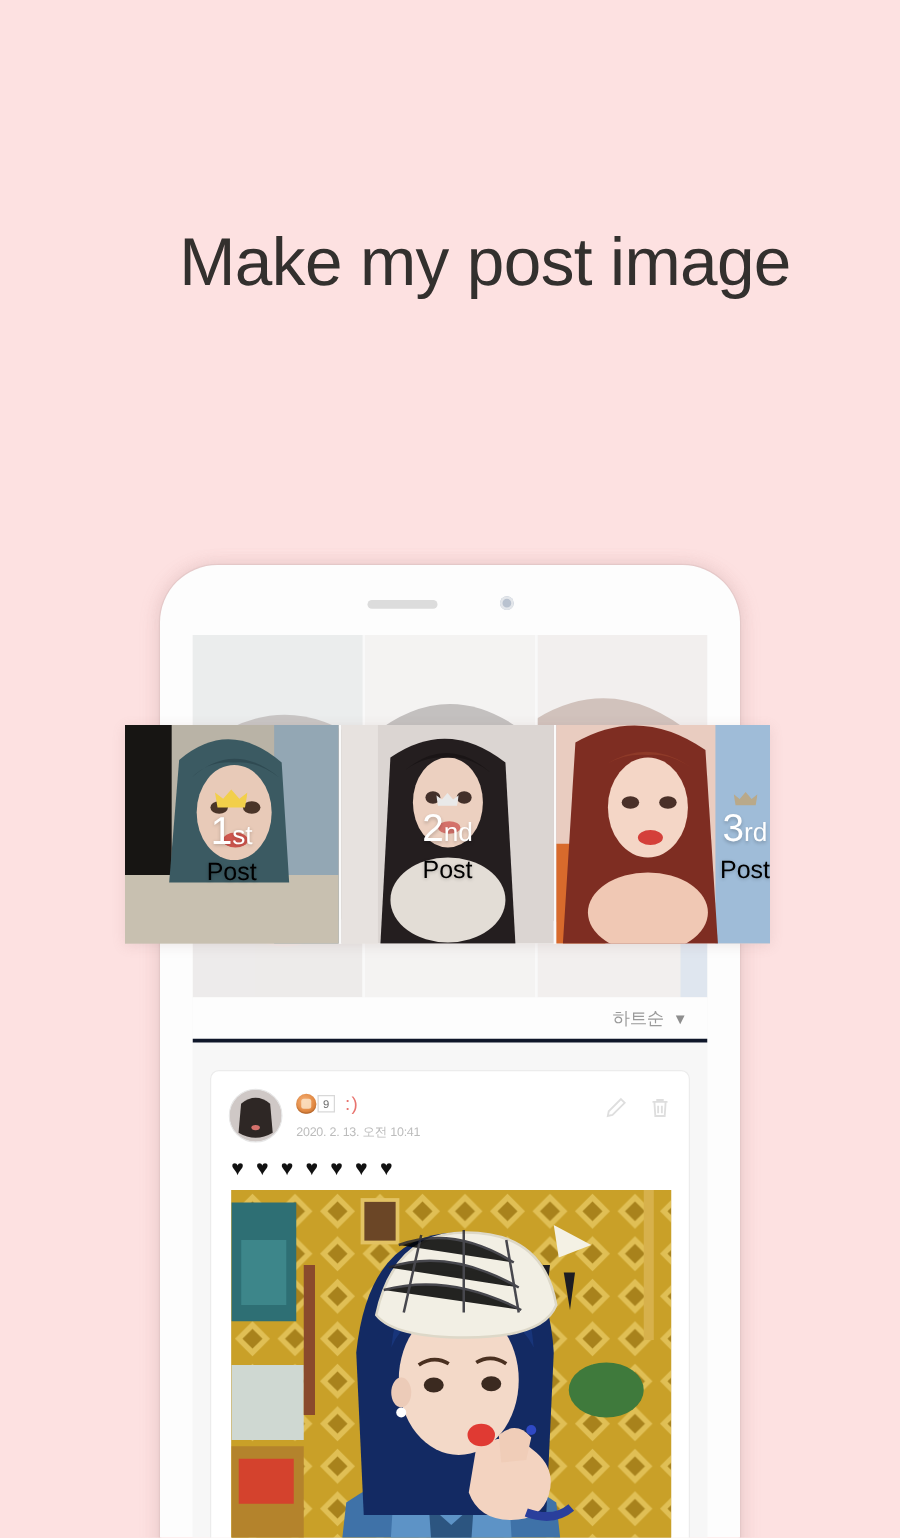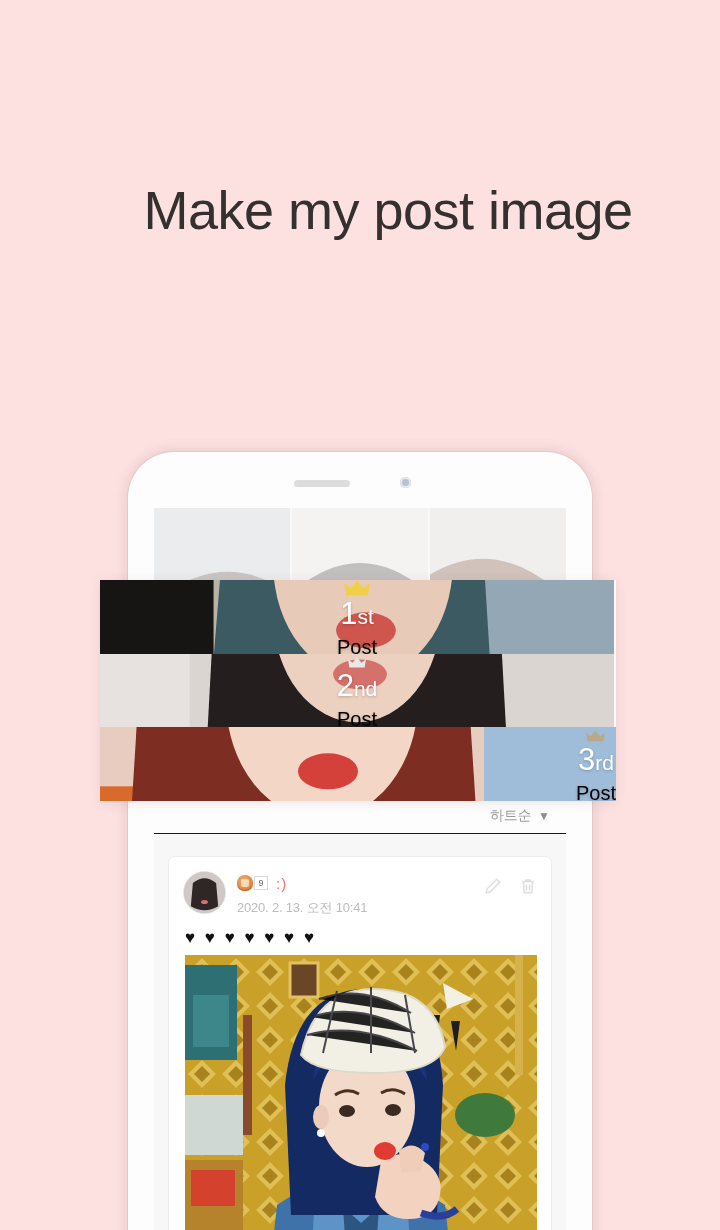--- a/index.html
+++ b/index.html
@@ -79,21 +79,21 @@
   .top-strip .cell { flex: 1; position: relative; overflow: hidden; border-right: 2px solid #fff; }
   .top-strip .cell:last-child { border-right: none; }
 
   
   .sort-bar {
     position: absolute; top: 290px; left: 0;
     width: 412px; height: 36px;
     background: #fdfdfd;
     display: flex; align-items: center; justify-content: flex-end;
     padding-right: 16px;
-    border-bottom: 1px solid #0f172a;
+    border-bottom: 3px solid #0f172a;
   }
   .sort-label { font-size: 14px; color: #9a9a9a; letter-spacing: -0.3px; }
   .sort-caret { font-size: 12px; color: #8e8e8e; margin-left: 7px; }
 
   
   .post-card {
     position: absolute; top: 348px; left: 14px;
     width: 384px; height: 416px;
     background: #fff;
     border: 1px solid #ececec;
@@ -127,41 +127,40 @@
     background: #fbe3c6; border-radius: 2px; opacity: .85;
   }
   .badge-count {
     display: inline-block;
     min-width: 14px; height: 14px; line-height: 13px;
     margin-left: 1px;
     background: #fff; border: 1px solid #d8d8d8;
     font-size: 9px; color: #6d6d6d; text-align: center;
   }
   .emoticon { font-size: 15px; color: #e8746f; margin-left: 8px; letter-spacing: 1px; }
-  .post-time { font-size: 13px; color: #bcbcbc; margin-top: 6px; letter-spacing: -0.2px; }
+  .post-time { font-size: 10px; color: #bcbcbc; margin-top: 6px; letter-spacing: -0.2px; }
   .post-actions { display: flex; gap: 17px; padding-top: 6px; }
   .act-icon { width: 18px; height: 18px; opacity: .55; }
 
   .hearts {
     padding: 12px 16px 9px 16px;
     font-size: 17px; color: #111; letter-spacing: 2.5px; line-height: 1;
   }
   .post-photo {
     margin: 0 16px; width: 352px; height: 330px;
     position: relative; overflow: hidden; background: #c9a23a;
   }
 
   
   .rank-row {
     position: absolute;
     left: 100px; top: 580px;
-    width: 516px; height: 221px;
+    width: 516px; height: 175px;
     display: flex;
     box-shadow: 0 2px 10px rgba(150,110,110,0.16);
-    flex-direction: column;
   }
   .rank-card {
     flex: 1; position: relative; overflow: hidden;
     border-right: 2px solid #fafafa;
     display: flex; flex-direction: column;
     align-items: center; justify-content: center;
   }
   .rank-card:last-child { border-right: none; align-items: flex-end; }
   .rank-inner { position: relative; z-index: 2; text-align: center; margin-top: 6px; }
   .crown { display: block; margin: 0 auto 1px auto; }

